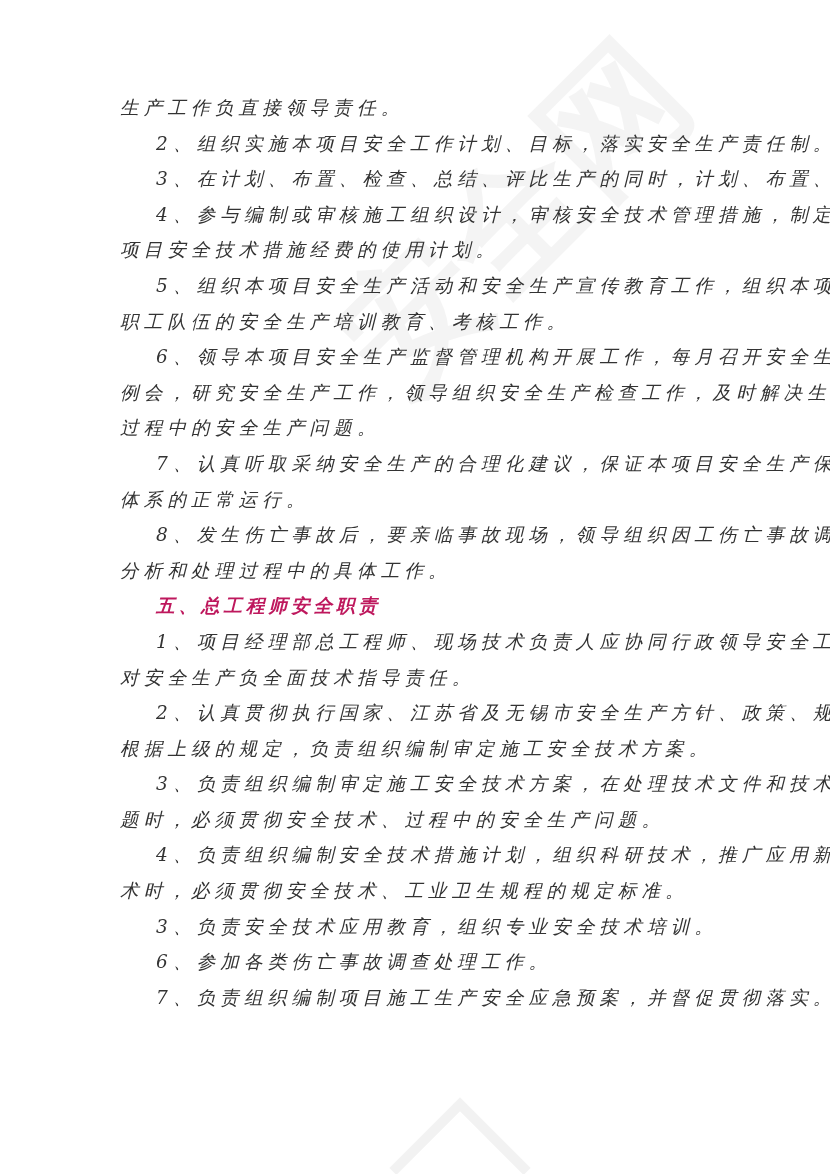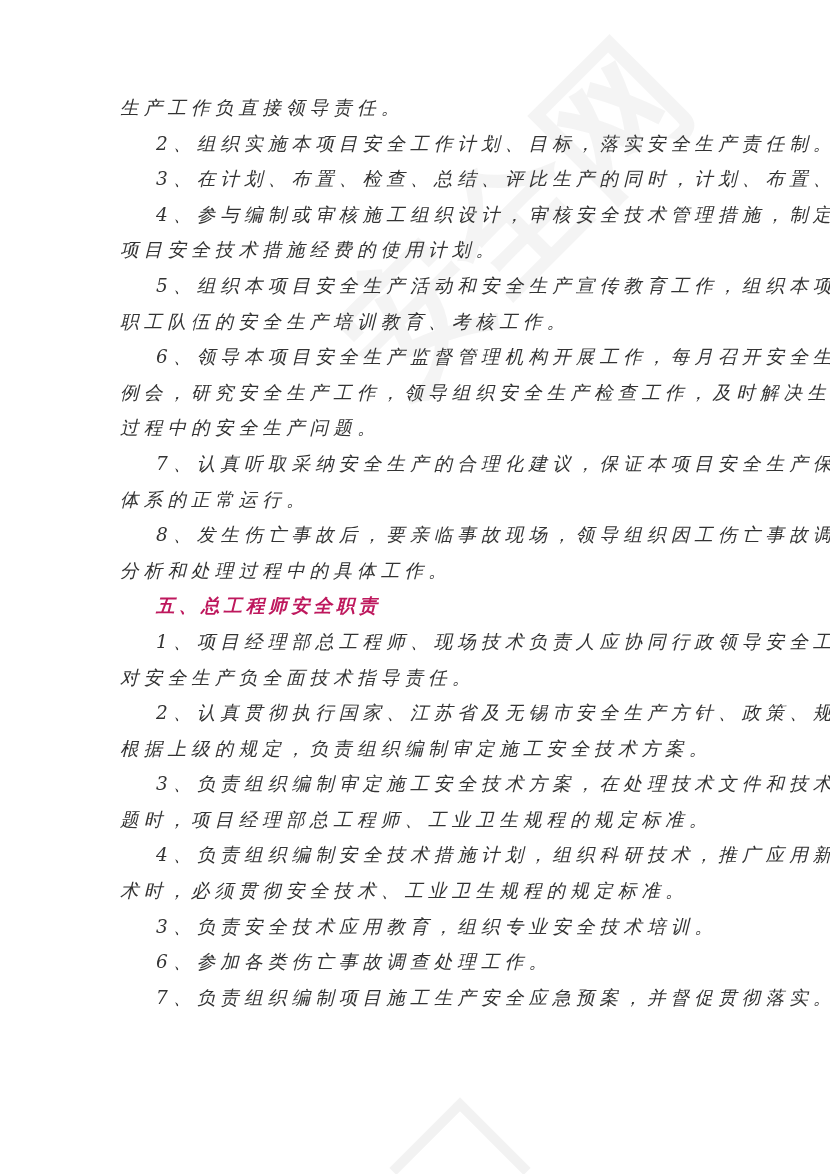--- a/index.html
+++ b/index.html
@@ -87,20 +87,20 @@
     <div class="line indent"><span>7、认真听取采纳安全生产的合理化建议，保证本项目安全生产保障</span></div>
     <div class="line"><span>体系的正常运行。</span></div>
     <div class="line indent"><span>8、发生伤亡事故后，要亲临事故现场，领导组织因工伤亡事故调查、</span></div>
     <div class="line"><span>分析和处理过程中的具体工作。</span></div>
     <div class="line indent heading"><span>五、总工程师安全职责</span></div>
     <div class="line indent"><span>1、项目经理部总工程师、现场技术负责人应协同行政领导安全工作，</span></div>
     <div class="line"><span>对安全生产负全面技术指导责任。</span></div>
     <div class="line indent"><span>2、认真贯彻执行国家、江苏省及无锡市安全生产方针、政策、规程。</span></div>
     <div class="line"><span>根据上级的规定，负责组织编制审定施工安全技术方案。</span></div>
     <div class="line indent"><span>3、负责组织编制审定施工安全技术方案，在处理技术文件和技术问</span></div>
-    <div class="line"><span>题时，项目经理部总工程师、工业卫生规程的规定标准。</span></div>
+    <div class="line"><span>题时，必须贯彻安全技术、过程中的安全生产问题。</span></div>
     <div class="line indent"><span>4、负责组织编制安全技术措施计划，组织科研技术，推广应用新技</span></div>
     <div class="line"><span>术时，必须贯彻安全技术、工业卫生规程的规定标准。</span></div>
     <div class="line indent"><span>3、负责安全技术应用教育，组织专业安全技术培训。</span></div>
     <div class="line indent"><span>6、参加各类伤亡事故调查处理工作。</span></div>
     <div class="line indent"><span>7、负责组织编制项目施工生产安全应急预案，并督促贯彻落实。</span></div>
   </div>
 </div>
 
 </body></html>

